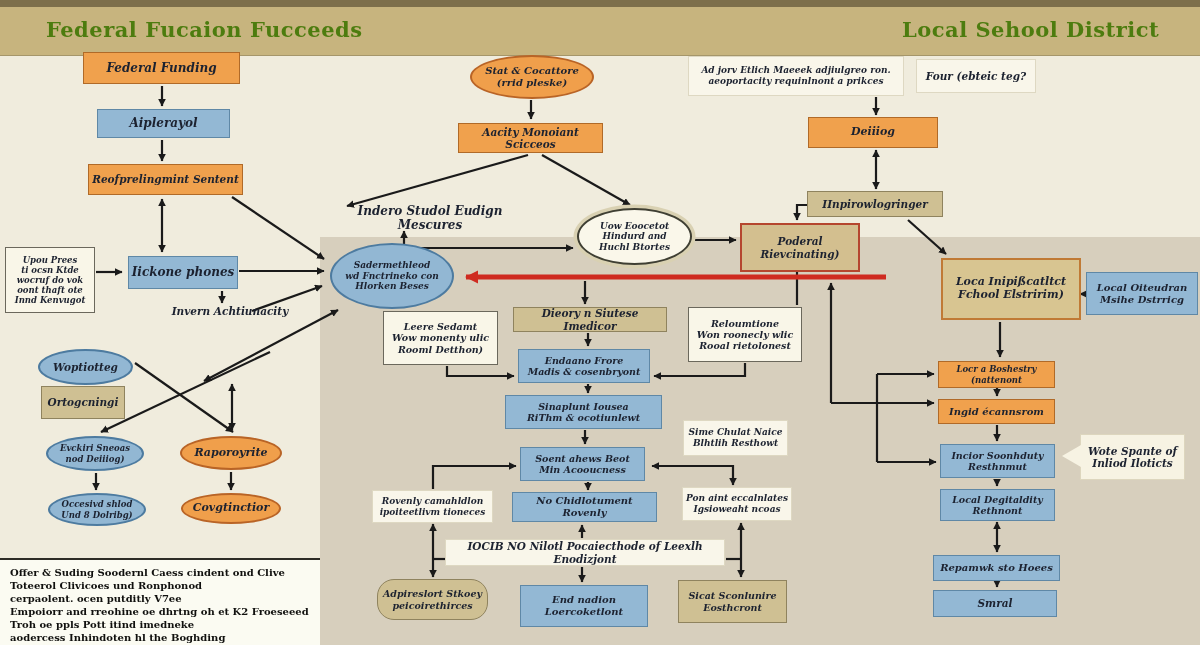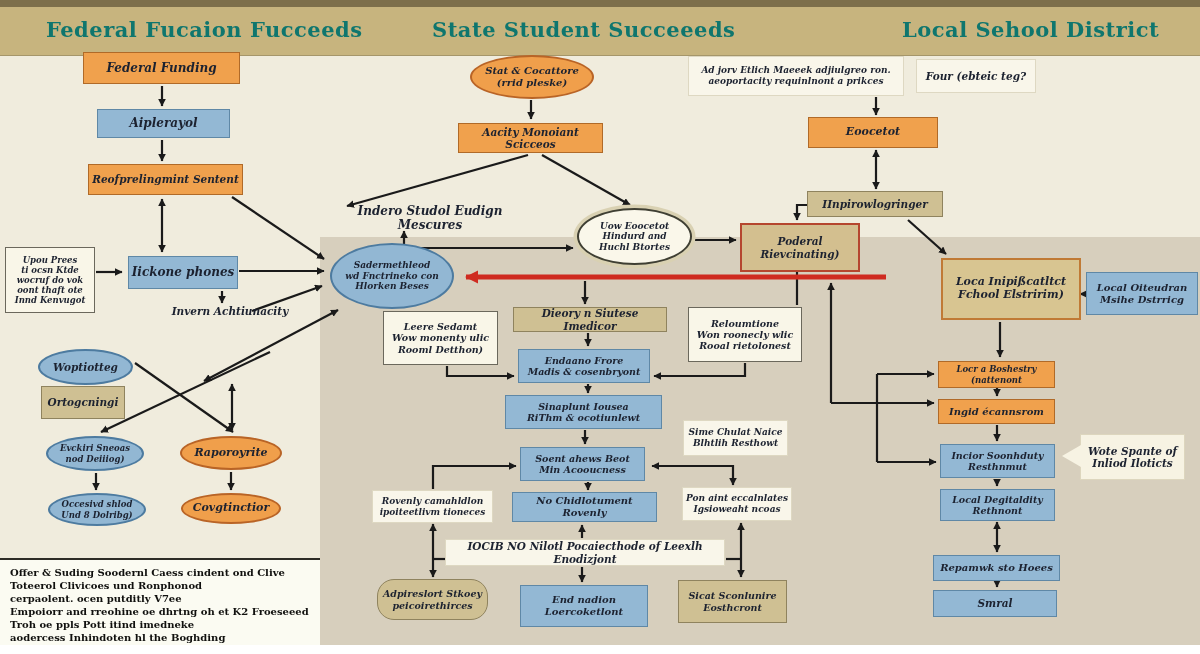--- a/index.html
+++ b/index.html
@@ -1,21 +1,21 @@
 <!DOCTYPE html>
 <html><head>
 <meta charset="utf-8">
 <style>
   html,body{margin:0;padding:0;}
   #stage{position:relative;width:1200px;height:654px;background:#f0ecdd;overflow:hidden;
          font-family:"DejaVu Serif",serif;}
   .region{position:absolute;}
   #topstrip{left:0;top:0;width:1200px;height:7px;background:#7d6f4b;}
   #band{left:0;top:7px;width:1200px;height:48px;background:#c7b47e;border-bottom:1px solid #a5966a;}
-  .hdr{position:absolute;top:17px;font-size:21px;font-weight:bold;color:#0f766e;letter-spacing:.5px;}
+  .hdr{position:absolute;top:17px;font-size:21px;font-weight:bold;color:#4d7c0f;letter-spacing:.5px;}
   #hdr-left{left:46px;}
   #hdr-mid{left:432px;}
   #hdr-right{left:902px;}
   #panel{left:320px;top:237px;width:880px;height:408px;background:#d7cfbd;}
   #footarea{left:0;top:558px;width:320px;height:87px;background:#fbfbf2;border-top:2.5px solid #2e2c26;}
   #bottomstrip{left:0;top:645px;width:1200px;height:9px;background:#ffffff;}
   svg#arrows{position:absolute;left:0;top:0;}
   .node{position:absolute;display:flex;flex-direction:column;justify-content:center;align-items:center;
         text-align:center;font-style:italic;font-weight:bold;color:#1c2230;box-sizing:border-box;
         line-height:1.18;padding:1px 2px;}
@@ -41,21 +41,20 @@
 <body>
 
 <div id="stage" style="background: rgb(240, 236, 221);">
   <div id="topstrip" class="region"></div>
   <div id="band" class="region" style="background: rgb(199, 180, 126);"></div>
   <div id="panel" class="region" style="background: rgb(215, 207, 189);"></div>
   <div id="footarea" class="region"></div>
   <div id="bottomstrip" class="region"></div>
 
   <div class="hdr" id="hdr-left">Federal Fucaion Fucceeds</div>
-  <div class="hdr" id="hdr-mid">State Student Succeeeds</div>
   <div class="hdr" id="hdr-right">Local Sehool District</div>
 
   <svg id="arrows" width="1200" height="654">
     <defs>
       <marker id="mB" markerUnits="userSpaceOnUse" markerWidth="10" markerHeight="10" refX="7" refY="3.8" orient="auto-start-reverse">
         <path d="M0 0 L7.6 3.8 L0 7.6 z" fill="#1a1a1a"></path>
       </marker>
       <marker id="mR" markerUnits="userSpaceOnUse" markerWidth="16" markerHeight="16" refX="12" refY="6.5" orient="auto-start-reverse">
         <path d="M0 0 L13 6.5 L0 13 z" fill="#cf2b20"></path>
       </marker>
@@ -249,21 +248,21 @@
         <span>Eosthcront</span>
       </div>
       <div class="node banner" style="left: 688px; top: 56px; width: 216px; height: 40px; font-size: 9px;">
         <span>Ad jorv Etlich Maeeek adjiulgreo ron.</span>
         <span>aeoportacity requinlnont a prikces</span>
       </div>
       <div class="node banner" style="left: 916px; top: 59px; width: 120px; height: 34px; font-size: 10.5px;">
         <span>Four (ebteic teg?</span>
       </div>
       <div class="node orange" style="left: 808px; top: 117px; width: 130px; height: 31px; font-size: 11px;">
-        <span>Eoocetot</span>
+        <span>Deiiiog</span>
       </div>
       <div class="node tan" style="left: 807px; top: 191px; width: 136px; height: 26px; font-size: 10.5px;">
         <span>IInpirowlogringer</span>
       </div>
       <div class="node loca" style="left: 941px; top: 258px; width: 140px; height: 62px; font-size: 11px;">
         <span>Loca Inipißcatltct</span>
         <span>Fchool Elstririm)</span>
       </div>
       <div class="node blue" style="left: 1086px; top: 272px; width: 112px; height: 43px; font-size: 10px;">
         <span>Local Oiteudran</span>

